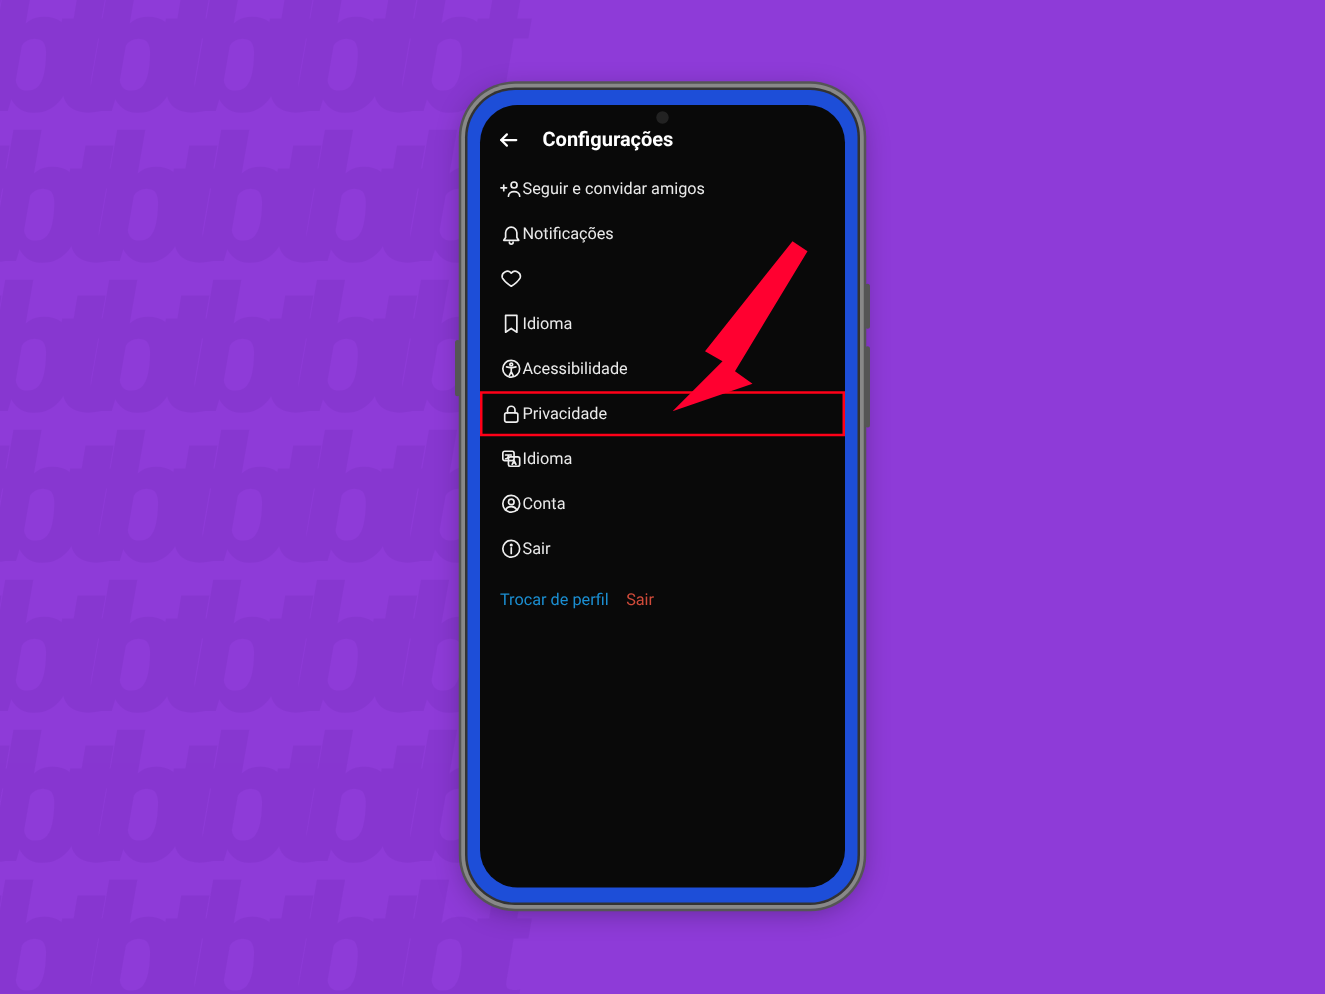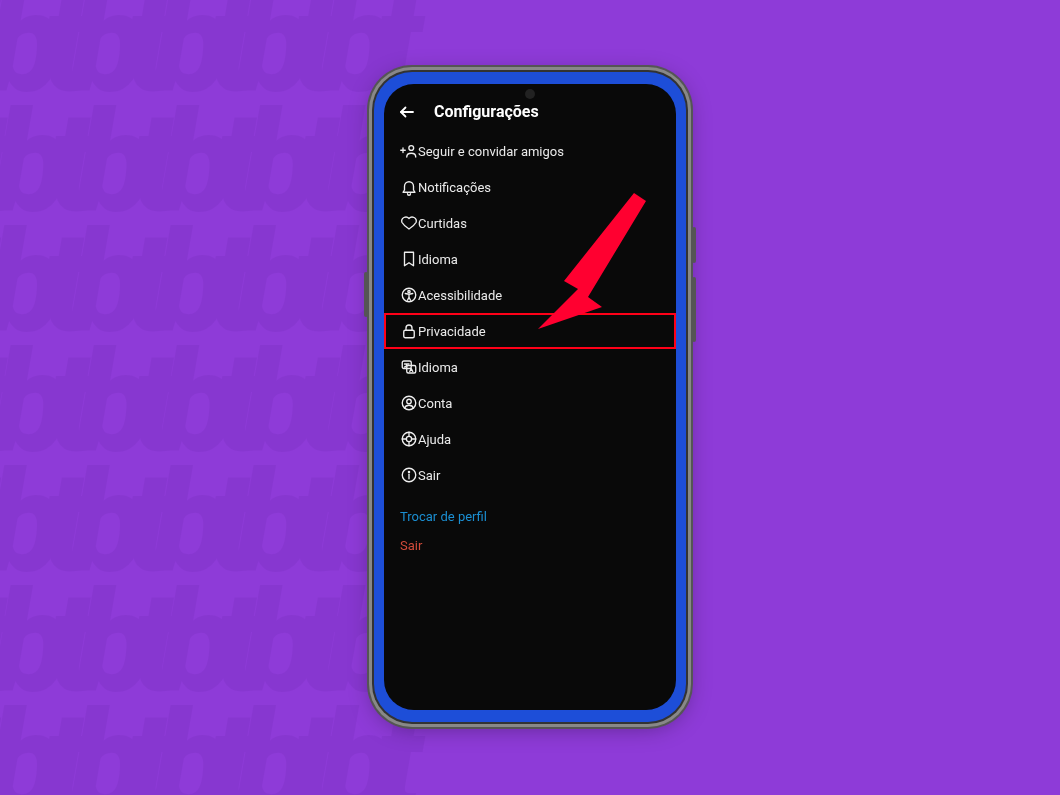--- a/index.html
+++ b/index.html
@@ -97,21 +97,21 @@
     }
     .row .icon { width: 18px; height: 18px; display:flex; align-items:center; justify-content:center; flex: 0 0 18px; }
     .row .label { flex: 1; }
     .row.highlight {
       outline: 2px solid #ff0018;
       outline-offset: -2px;
     }
     .links {
       padding: 12px 16px 0 16px;
       display: flex;
-      flex-direction: column;
+      flex-direction: row;
       gap: 14px;
       font-size: 13px;
     }
     .link-blue { color: #1b8ed1; }
     .link-red  { color: #d14b3a; }
 
     
     .arrow {
       position: absolute;
       left: 154px;
@@ -178,21 +178,20 @@
         </span>
         <span class="label">Notificações</span>
       </div>
 
       <div class="row">
         <span class="icon">
           <svg viewBox="0 0 24 24" width="18" height="18" fill="none" stroke="#eee" stroke-width="1.8" stroke-linecap="round" stroke-linejoin="round">
               <path d="M12 20s-7-4.5-9.5-9A5.5 5.5 0 0112 6a5.5 5.5 0 019.5 5c-2.5 4.5-9.5 9-9.5 9z"></path>
             </svg>
         </span>
-        <span class="label">Curtidas</span>
       </div>
 
       <div class="row">
         <span class="icon">
           <svg viewBox="0 0 24 24" width="18" height="18" fill="none" stroke="#eee" stroke-width="1.8" stroke-linecap="round" stroke-linejoin="round">
               <path d="M6 3h12v18l-6-4-6 4V3z"></path>
             </svg>
         </span>
         <span class="label">Idioma</span>
       </div>
@@ -235,33 +234,20 @@
         <span class="icon">
           <svg viewBox="0 0 24 24" width="18" height="18" fill="none" stroke="#eee" stroke-width="1.8" stroke-linecap="round" stroke-linejoin="round">
               <circle cx="12" cy="12" r="9"></circle>
               <circle cx="12" cy="10" r="3"></circle>
               <path d="M6 19c1-3 4-4 6-4s5 1 6 4"></path>
             </svg>
         </span>
         <span class="label">Conta</span>
       </div>
 
-      <div class="row">
-        <span class="icon">
-          <svg viewBox="0 0 24 24" width="18" height="18" fill="none" stroke="#eee" stroke-width="1.8" stroke-linecap="round" stroke-linejoin="round">
-              <circle cx="12" cy="12" r="9"></circle>
-              <circle cx="12" cy="12" r="3.5"></circle>
-              <line x1="12" y1="3" x2="12" y2="8.5"></line>
-              <line x1="12" y1="15.5" x2="12" y2="21"></line>
-              <line x1="3" y1="12" x2="8.5" y2="12"></line>
-              <line x1="15.5" y1="12" x2="21" y2="12"></line>
-            </svg>
-        </span>
-        <span class="label">Ajuda</span>
-      </div>
 
       <div class="row">
         <span class="icon">
           <svg viewBox="0 0 24 24" width="18" height="18" fill="none" stroke="#eee" stroke-width="1.8" stroke-linecap="round" stroke-linejoin="round">
               <circle cx="12" cy="12" r="9"></circle>
               <line x1="12" y1="11" x2="12" y2="17"></line>
               <circle cx="12" cy="8" r="0.8" fill="#eee"></circle>
             </svg>
         </span>
         <span class="label">Sair</span>

